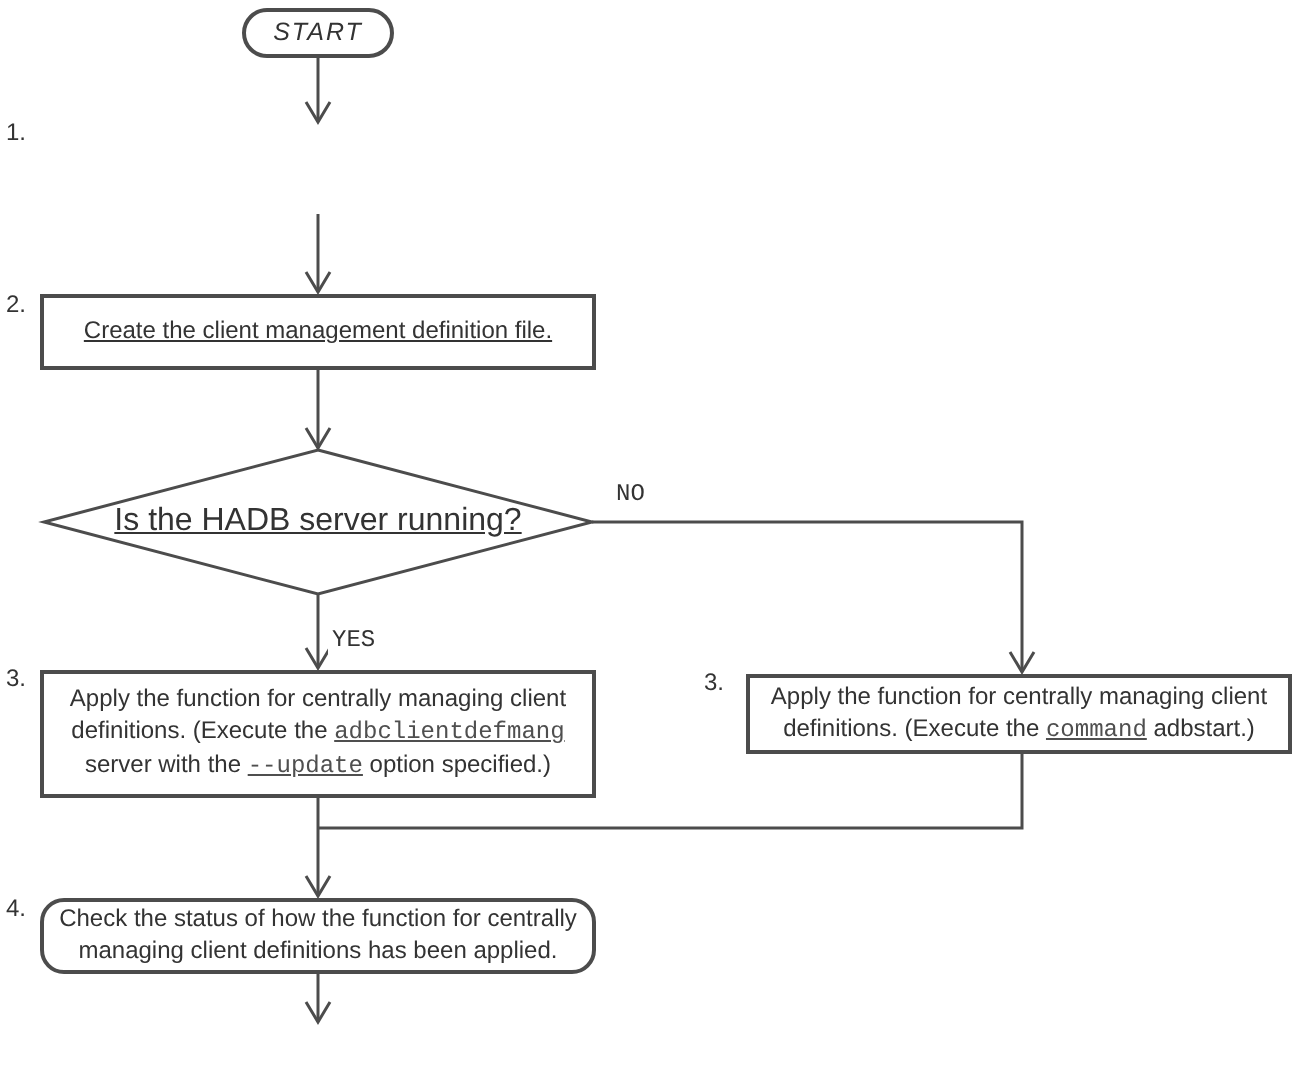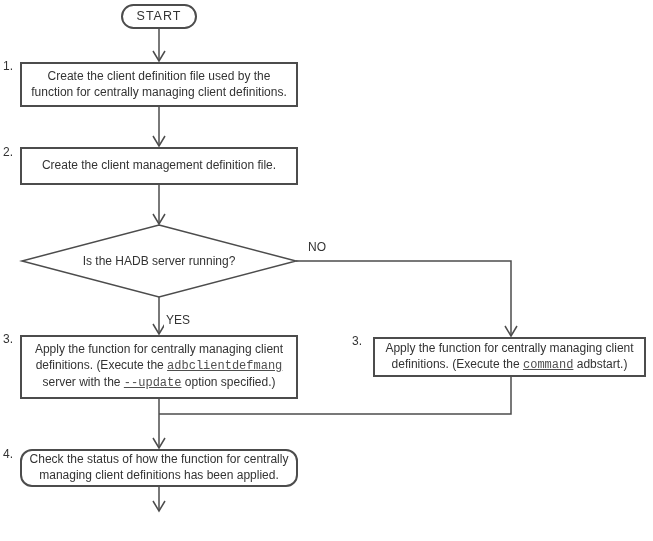--- a/index.html
+++ b/index.html
@@ -27,40 +27,43 @@
     justify-content: center;
     text-align: center;
     font-size: 12px;
     line-height: 1.32;
     padding: 2px 6px;
   }
   .terminal {
     border-radius: 13px;
     letter-spacing: 1px;
     font-size: 12.5px;
+    font-style: italic;
   }
   .step-number {
     position: absolute;
     font-size: 12px;
     color: #333333;
   }
   .branch-label {
     position: absolute;
     font-size: 12px;
     color: #333333;
     background: #ffffff;
     padding: 0 2px;
+    font-family: Liberation Mono, monospace;
   }
   .diamond-text {
     position: absolute;
     display: flex;
     align-items: center;
     justify-content: center;
     text-align: right;
-    font-size: 12px;
+    font-size: 16px;
+    text-decoration: underline;
   }
   .cmd {
     font-family: "Liberation Mono", monospace;
     font-size: 12px;
     color: #4f4f4f;
     white-space: pre-wrap;
     text-decoration: underline;
   }
 </style>
 </head>
@@ -96,26 +99,23 @@
 
       <polygon points="159,225 296,261 159,297 22,261" fill="#ffffff"></polygon>
     </g>
   </svg>
 
   <div class="node terminal" style="left:121px; top:4px; width:76px; height:25px;">
     <span>START</span>
   </div>
 
   <div class="step-number" style="left:3px; top:59px;">1.</div>
-  <div class="node" style="left:20px; top:62px; width:278px; height:45px;">
-    <span>Create the client definition file used by the function for centrally managing client definitions.</span>
-  </div>
 
   <div class="step-number" style="left:3px; top:145px;">2.</div>
-  <div class="node" style="left:20px; top:147px; width:278px; height:38px;">
+  <div class="node" style="left:20px; top:147px; width:278px; height:38px;text-decoration:underline;">
     <span>Create the client management definition file.</span>
   </div>
 
   <div class="diamond-text" style="left:22px; top:225px; width:274px; height:72px;">Is the HADB server running?</div>
 
   <div class="branch-label" style="left:164px; top:313px;">YES</div>
   <div class="branch-label" style="left:306px; top:240px;">NO</div>
 
   <div class="step-number" style="left:3px; top:332px;">3.</div>
   <div class="node" style="left:20px; top:335px; width:278px; height:64px;">

